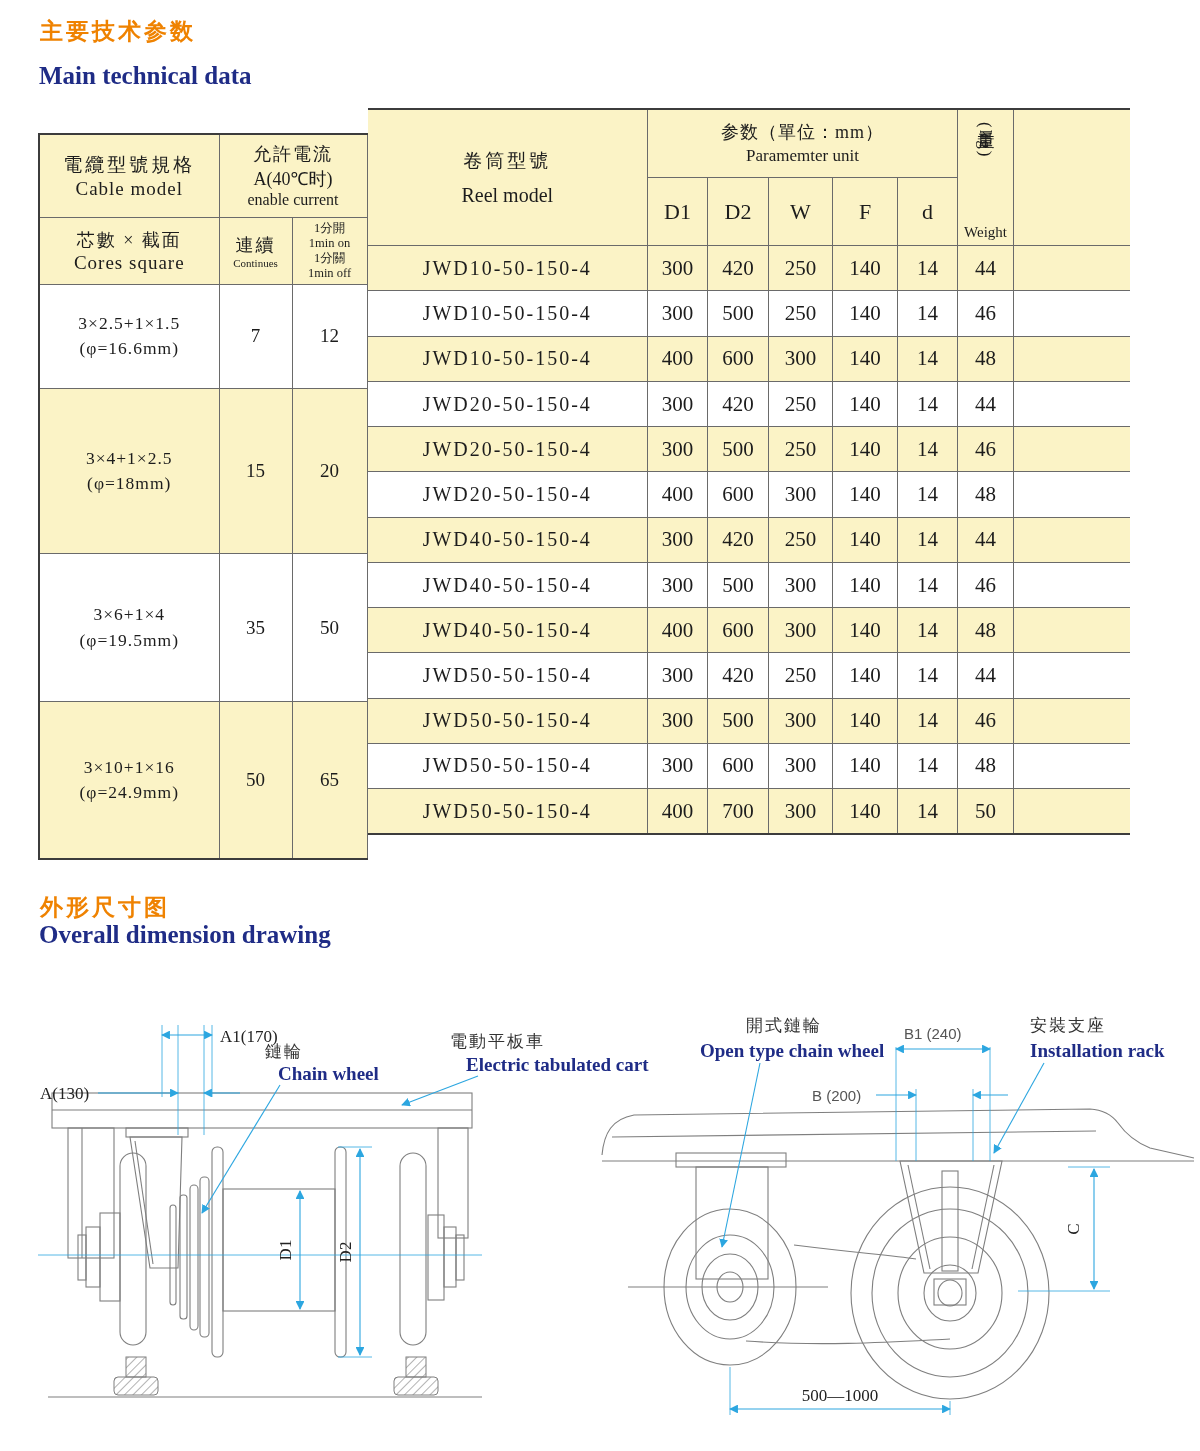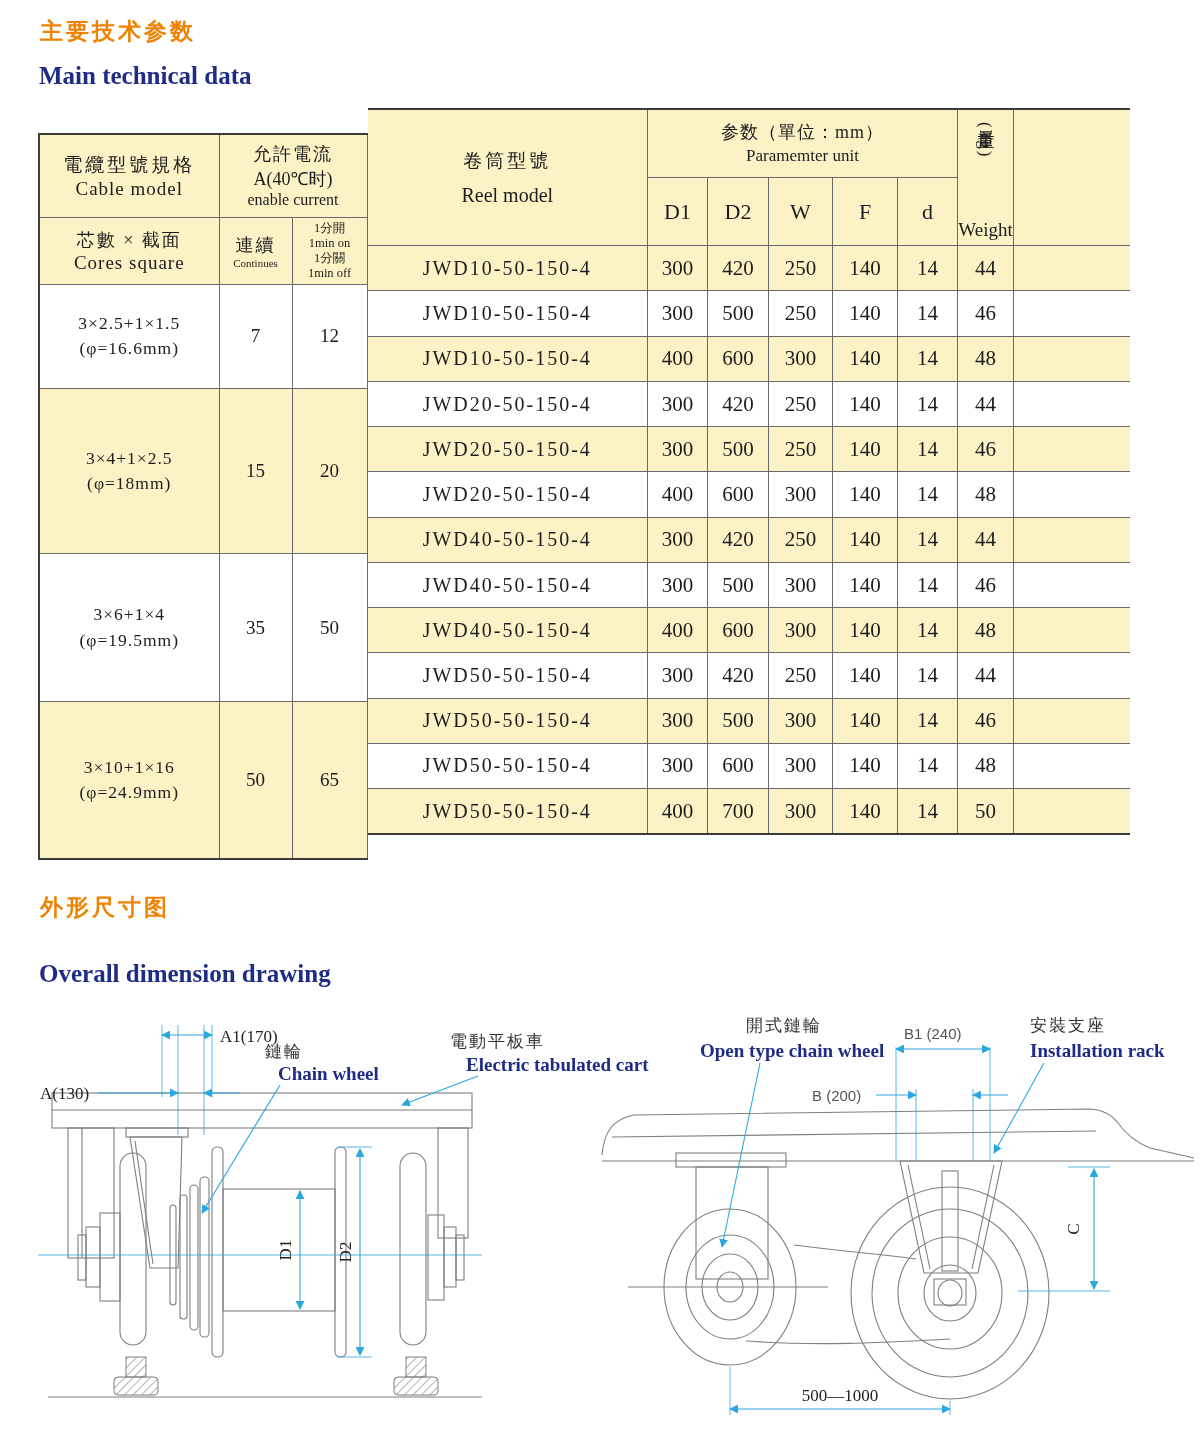--- a/index.html
+++ b/index.html
@@ -14,21 +14,21 @@
     position:absolute; left:40px;
     font-family:"Liberation Sans", sans-serif;
     font-weight:bold; font-size:23px; color:#EF8200; letter-spacing:3px;
   }
   .en-title {
     position:absolute; left:39px;
     font-family:"Liberation Serif", serif;
     font-weight:bold; font-size:25px; color:#1F2C86;
   }
   #t1zh { top:16px; } #t1en { top:62px; }
-  #t2zh { top:892px; } #t2en { top:960px; }
+  #t2zh { top:892px; } #t2en { top:921px; }
 
   
   .tablewrap { position:absolute; left:38px; top:108px; display:flex; }
   table { border-collapse:collapse; table-layout:fixed; height:727px; }
   td {
     border:1px solid #6a6a6a; text-align:center; vertical-align:middle;
     color:#1c1c1c; padding:0 2px; overflow:hidden;
   }
   .tleft, .tright { border-top:2px solid #3c3c3c; border-bottom:2px solid #3c3c3c; }
   .tleft  { width:328px; border-left:2px solid #3c3c3c;margin-top:25px; }
@@ -52,21 +52,21 @@
   .gnum { font-size:19px; }
   .reelzh { font-size:19px; letter-spacing:3px; }
   .reelen { font-size:20px; margin-top:10px; }
   .paramzh { font-size:18px; letter-spacing:1px; }
   .paramen { font-size:17px; margin-top:2px; }
   .colhead { font-size:22px; }
   .model-cell { font-size:20px; letter-spacing:2px; }
   .num { font-size:21px; }
   .weightwrap { display:flex; flex-direction:column; align-items:center; justify-content:space-between; height:128px; padding:4px 0 1px; }
   .wv { writing-mode:vertical-rl; text-orientation:mixed; font-size:17px; line-height:1.05; letter-spacing:2px; }
-  .wen { font-size:19px;text-align:center; }
+  .wen { font-size:15px;text-align:center; }
 
   
   .drawing { position:absolute; }
   #leftdraw  { left:30px;  top:1005px; }
   #rightdraw { left:598px; top:1005px; }
   .gline  { stroke:#7f7f7f; stroke-width:1.1; fill:none; }
   .cyan   { stroke:#2CA6E0; stroke-width:1.1; fill:none; }
   .cyanthin { stroke:#2CA6E0; stroke-width:0.8; fill:none; }
   .svglabel-zh { font:17px "Liberation Serif", serif; fill:#333333; letter-spacing:2px; }
   .svglabel-en { font:bold 19px "Liberation Serif", serif; fill:#1F2C86; }

